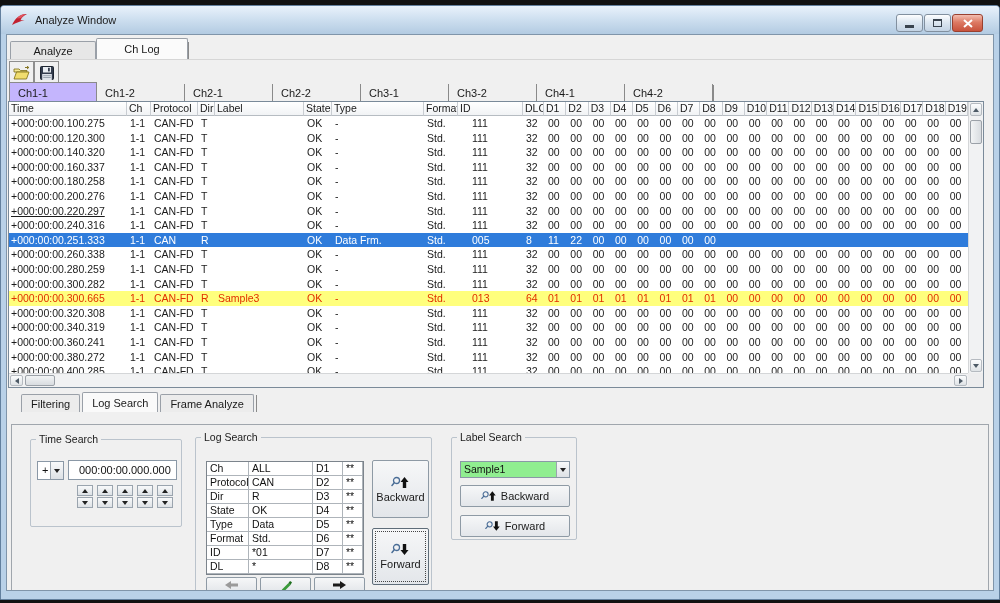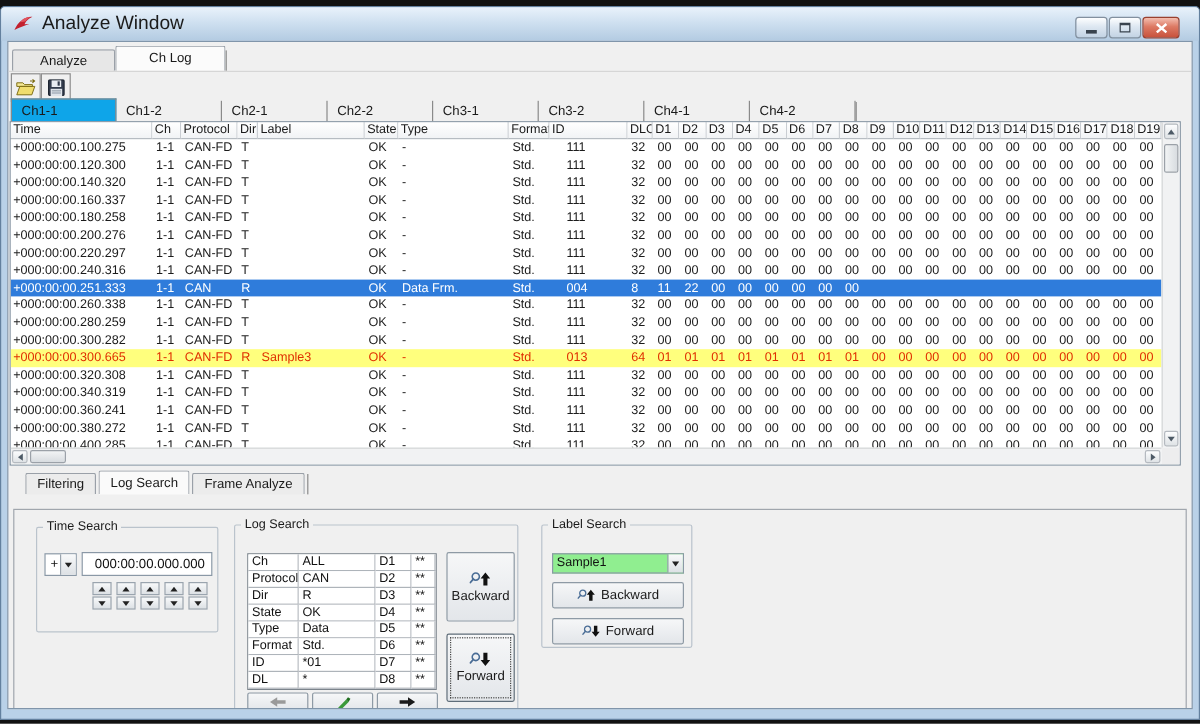--- a/index.html
+++ b/index.html
@@ -6,21 +6,21 @@
   body { background:#222; font-family:"Liberation Sans", sans-serif; }
   #screen { position:relative; width:1000px; height:603px; background:#111; overflow:hidden; }
 
   
   #window { position:absolute; left:0; top:5px; width:1000px; height:595px;
     background:#b9d1e8; border:1px solid #63809e; border-radius:4px 4px 0 0; }
   .titlebar { position:absolute; left:0; top:0; width:100%; height:28px;
     background:linear-gradient(#e9f2fb, #cfe0f0 45%, #b3cbe2); border-radius:3px 3px 0 0;
     display:flex; align-items:center; padding-left:10px; }
   .app-icon { width:17px; height:16px; margin-right:7px; }
-  .wtitle { font-size:16px; color:#1b1b1b; }
+  .wtitle { font-size:11px; color:#1b1b1b; }
   .winbtns { position:absolute; right:16px; top:8px; display:flex; gap:1px; }
   .winbtn { width:27px; height:18px; border:1px solid #82909f; border-radius:3px;
     background:linear-gradient(#fdfeff,#dde7f1 45%,#c3d3e4); display:flex; align-items:center; justify-content:center; }
   .winbtn.close { width:31px; background:linear-gradient(#f3beb0,#dd7a64 45%,#c8523c); border-color:#99402f; }
   .glyph-min { width:9px; height:3px; background:#39434e; margin-top:7px; }
   .glyph-max { width:9px; height:8px; border:1px solid #39434e; border-top-width:2px; }
 
   
   .content { position:absolute; left:5px; right:5px; top:28px; bottom:8px;
     background:#f0f0f0; border:1px solid #8095aa; overflow:hidden; }
@@ -36,21 +36,21 @@
   
   .toolbar { position:absolute; left:2px; top:26px; display:flex; }
   .tbtn { width:25px; height:24px; background:#f0f0f0; border:1px solid #8e8e8e;
     display:flex; align-items:center; justify-content:center; }
   .tbtn + .tbtn { margin-left:0px; }
 
   
   .channel-tabs { position:absolute; left:2px; top:47px; height:20px; display:flex; align-items:flex-end; }
   .ctab { width:88px; height:18px; line-height:18px; font-size:11px; color:#1a1a1a; padding-left:8px;
     border-right:1px solid #8a8a8a; }
-  .ctab.active { height:20px; line-height:20px; background:#0ea5e9; border:1px solid #8a8a8a; border-bottom:none; }
+  .ctab.active { height:20px; line-height:20px; background:#c4b5fd; border:1px solid #8a8a8a; border-bottom:none; }
 
   
   .table-frame { position:absolute; left:1px; top:66px; width:976px; height:287px;
     border:1px solid #7a8a99; background:#fff; }
   .thead { display:flex; width:959px; height:14px; }
   .hcell { height:14px; font-size:10.5px; color:#1a1a1a; line-height:13px; padding-left:2px;
     background:linear-gradient(#ffffff,#f1f3f5); border-right:1px solid #c9cdd2; border-bottom:1px solid #b6bcc2;
     overflow:hidden; white-space:nowrap; flex-shrink:0; }
   .hcell.dcol { flex:1 1 0; }
   .tbody { width:959px; height:257px; overflow:hidden; background:#fff; }
@@ -411,21 +411,21 @@
               <div class="cell c21 dcol">00</div>
               <div class="cell c22 dcol">00</div>
               <div class="cell c23 dcol">00</div>
               <div class="cell c24 dcol">00</div>
               <div class="cell c25 dcol">00</div>
               <div class="cell c26 dcol">00</div>
               <div class="cell c27 dcol">00</div>
               <div class="cell c28 dcol">00</div>
             </div>
             <div class="trow">
-              <div class="cell c0" style="width: 118px;">+000:00:00.220.297</div>
+              <div class="cell c0" style="width: 118px; text-decoration: underline;">+000:00:00.220.297</div>
               <div class="cell c1" style="width: 24px;">1-1</div>
               <div class="cell c2" style="width: 47px;">CAN-FD</div>
               <div class="cell c3" style="width: 17px;">T</div>
               <div class="cell c4" style="width: 89px;"></div>
               <div class="cell c5" style="width: 28px;">OK</div>
               <div class="cell c6" style="width: 92px;">-</div>
               <div class="cell c7" style="width: 34px;">Std.</div>
               <div class="cell c8" style="width: 65px;">111</div>
               <div class="cell c9" style="width: 21px;">32</div>
               <div class="cell c10 dcol">00</div>
@@ -481,21 +481,21 @@
             </div>
             <div class="trow sel">
               <div class="cell c0" style="width: 118px;">+000:00:00.251.333</div>
               <div class="cell c1" style="width: 24px;">1-1</div>
               <div class="cell c2" style="width: 47px;">CAN</div>
               <div class="cell c3" style="width: 17px;">R</div>
               <div class="cell c4" style="width: 89px;"></div>
               <div class="cell c5" style="width: 28px;">OK</div>
               <div class="cell c6" style="width: 92px;">Data Frm.</div>
               <div class="cell c7" style="width: 34px;">Std.</div>
-              <div class="cell c8" style="width: 65px;">004</div>
+              <div class="cell c8" style="width: 65px;">005</div>
               <div class="cell c9" style="width: 21px;">8</div>
               <div class="cell c10 dcol">11</div>
               <div class="cell c11 dcol">22</div>
               <div class="cell c12 dcol">00</div>
               <div class="cell c13 dcol">00</div>
               <div class="cell c14 dcol">00</div>
               <div class="cell c15 dcol">00</div>
               <div class="cell c16 dcol">00</div>
               <div class="cell c17 dcol">00</div>
               <div class="cell c18 dcol"></div>

